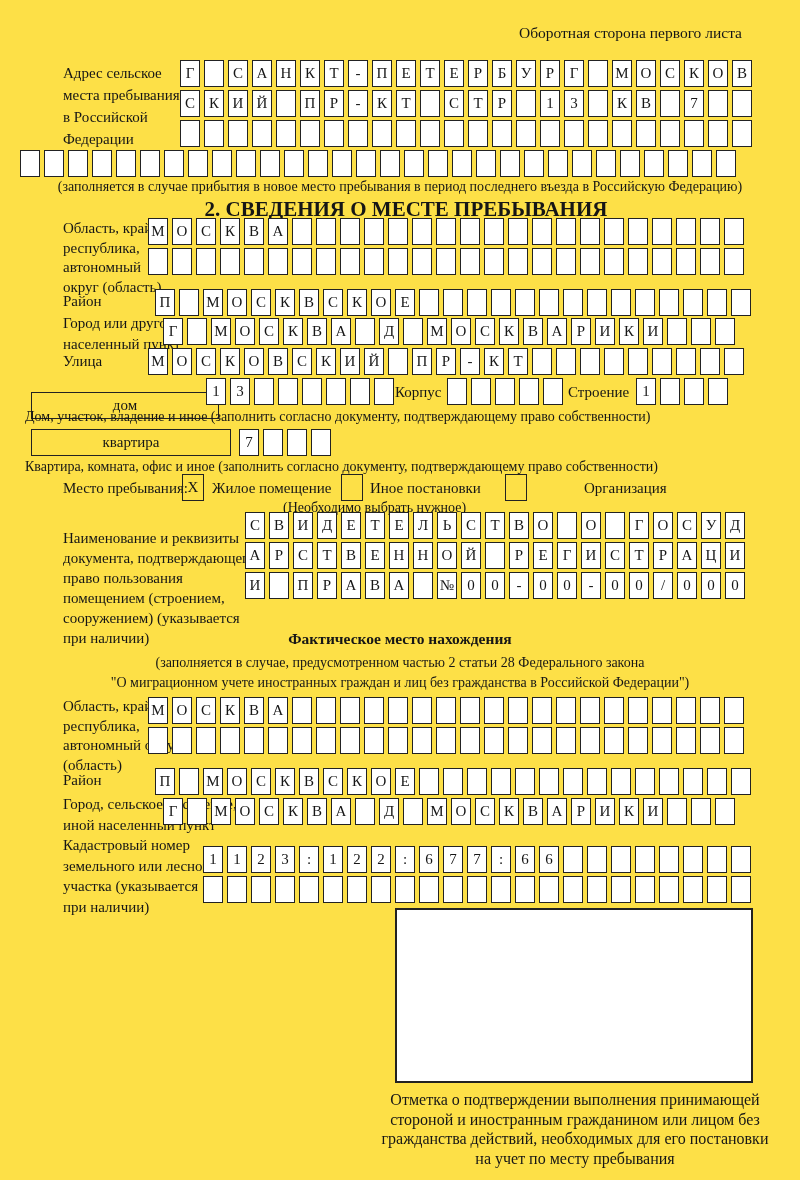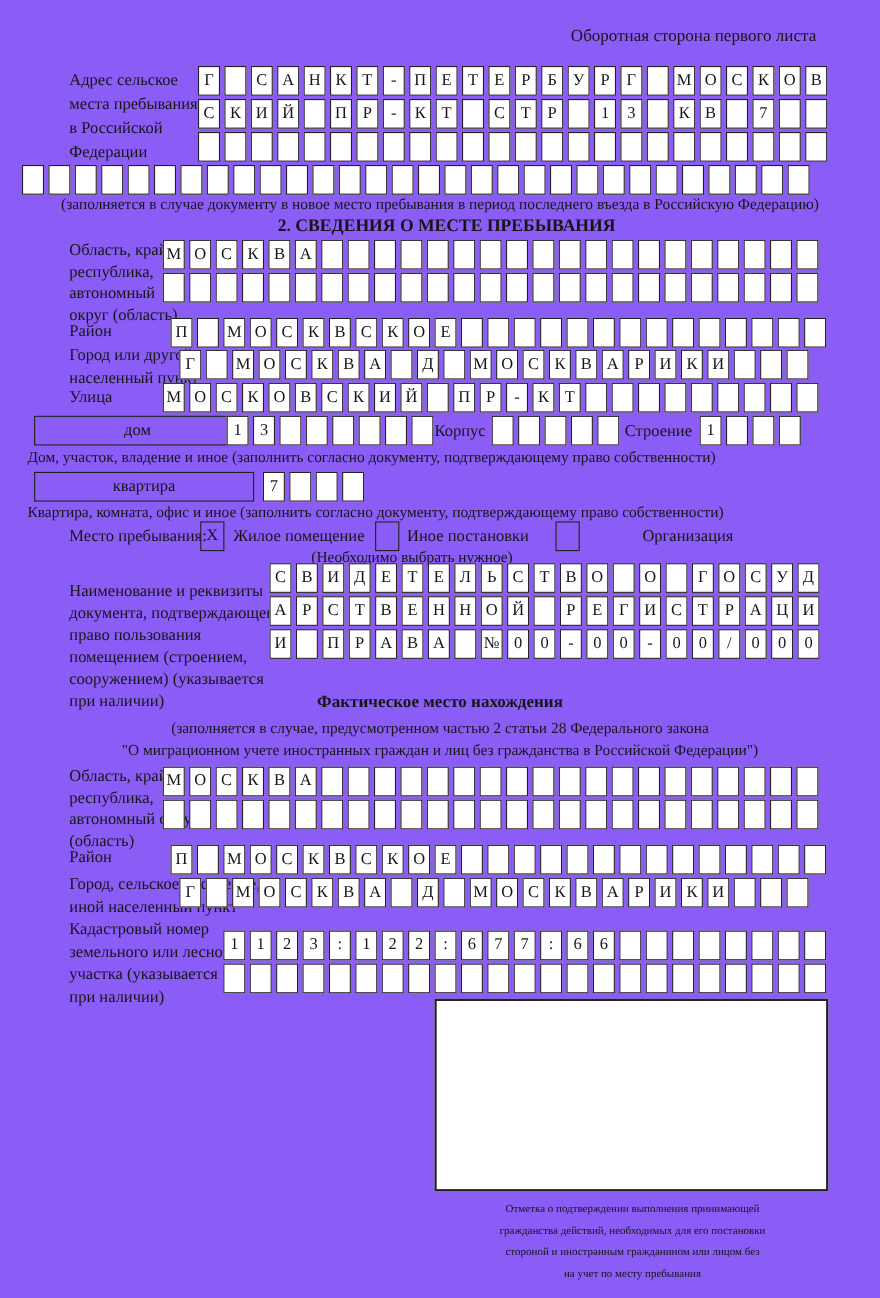--- a/index.html
+++ b/index.html
@@ -1,17 +1,17 @@
 <!DOCTYPE html>
 <html><head>
 <meta charset="utf-8">
 <style>
   html,body{margin:0;padding:0;background:#fff;}
   .page{
-    position:relative;width:800px;height:1180px;background:#8b5cf6;
+    position:relative;width:800px;height:1180px;background:#fde047;
     font-family:"Liberation Serif","DejaVu Serif",serif;color:#161616;
     overflow:hidden;
   }
   .abs{position:absolute;}
   .lbl{position:absolute;font-size:15px;line-height:21px;white-space:nowrap;}
   .lbl-tight{line-height:19.5px;}
   .cellrow{position:absolute;display:flex;gap:4px;}
   .cell{
     width:20px;height:27px;box-sizing:border-box;border:1.6px solid #222;
     display:flex;align-items:center;justify-content:center;
@@ -20,25 +20,25 @@
   .wbox{
     position:absolute;height:27px;box-sizing:border-box;border:1.6px solid #222;
     display:flex;align-items:center;justify-content:center;font-size:15px;
   }
   .chk{
     position:absolute;width:22px;height:27px;box-sizing:border-box;border:1.6px solid #222;
     display:flex;align-items:center;justify-content:center;font-size:15px;
   }
   .center{position:absolute;left:0;right:0;text-align:center;}
   .note{font-size:14px;}
-  .h-bold{font-weight:bold;font-size:16px;margin-left:12px;}
+  .h-bold{font-weight:bold;font-size:21px;margin-left:12px;}
   .stamp{
     position:absolute;box-sizing:border-box;border:2px solid #222;background:#fff;
   }
-  .caption{position:absolute;text-align:center;font-size:10px;line-height:19.5px;}
+  .caption{position:absolute;text-align:center;font-size:16px;line-height:19.5px;}
 </style>
 </head>
 <body>
 
 <div class="page">
 
   <div class="abs" style="top:24px;right:58px;font-size:15.5px;">Оборотная сторона первого листа</div>
 
   <div class="lbl" style="left:63px;top:62px;line-height:22px;">
     <div>Адрес сельское</div>
@@ -149,21 +149,21 @@
       <span class="cell"></span>
       <span class="cell"></span>
       <span class="cell"></span>
       <span class="cell"></span>
       <span class="cell"></span>
       <span class="cell"></span>
       <span class="cell"></span>
       <span class="cell"></span>
       <span class="cell"></span>
     </div>
-  <div class="center note" style="top:179px;">(заполняется в случае документу в новое место пребывания в период последнего въезда в Российскую Федерацию)</div>
+  <div class="center note" style="top:179px;">(заполняется в случае прибытия в новое место пребывания в период последнего въезда в Российскую Федерацию)</div>
 
   <div class="center h-bold" style="top:197px;">2. СВЕДЕНИЯ О МЕСТЕ ПРЕБЫВАНИЯ</div>
 
   <div class="lbl lbl-tight" style="left:63px;top:219px;">
     <div>Область, край,</div>
     <div>республика,</div>
     <div>автономный</div>
     <div>округ (область)</div>
   </div>
   <div class="cellrow" style="left:148px;top:218px;">
@@ -303,21 +303,21 @@
       <span class="cell"></span>
       <span class="cell"></span>
       <span class="cell"></span>
       <span class="cell"></span>
       <span class="cell"></span>
       <span class="cell"></span>
       <span class="cell"></span>
       <span class="cell"></span>
     </div>
 
-  <div class="wbox" style="left:31px;top:378px;width:188px;">дом</div>
+  <div class="wbox" style="left:31px;top:392px;width:188px;">дом</div>
   <div class="cellrow" style="left:206px;top:378px;">
       <span class="cell">1</span>
       <span class="cell">3</span>
       <span class="cell"></span>
       <span class="cell"></span>
       <span class="cell"></span>
       <span class="cell"></span>
       <span class="cell"></span>
       <span class="cell"></span>
     </div>
@@ -612,18 +612,18 @@
       <span class="cell"></span>
       <span class="cell"></span>
       <span class="cell"></span>
       <span class="cell"></span>
       <span class="cell"></span>
     </div>
 
   <div class="stamp" style="left:395px;top:908px;width:358px;height:175px;"></div>
   <div class="caption" style="left:355px;top:1090px;width:440px;">
     <div>Отметка о подтверждении выполнения принимающей</div>
+    <div>стороной и иностранным гражданином или лицом без</div>
     <div>гражданства действий, необходимых для его постановки</div>
-    <div>стороной и иностранным гражданином или лицом без</div>
     <div>на учет по месту пребывания</div>
   </div>
 
 </div>
 
 </body></html>

